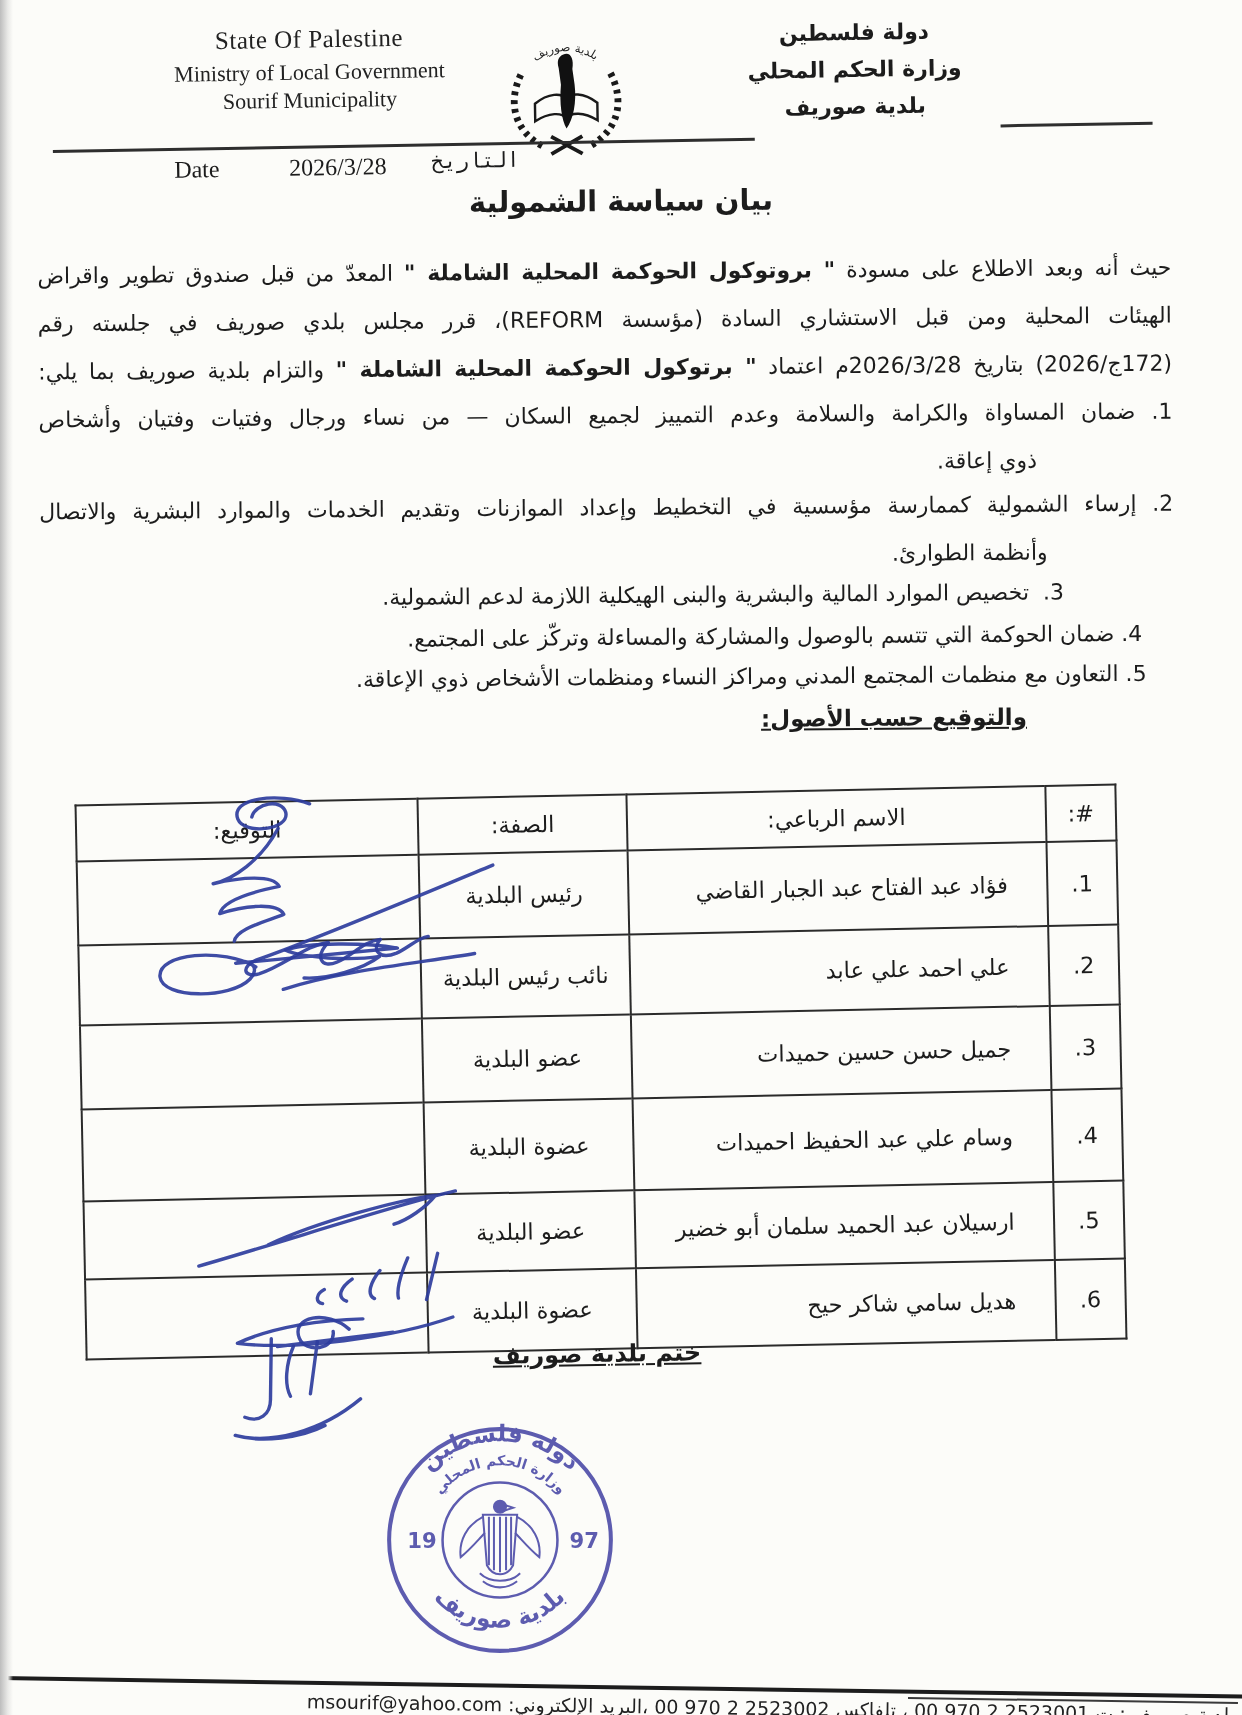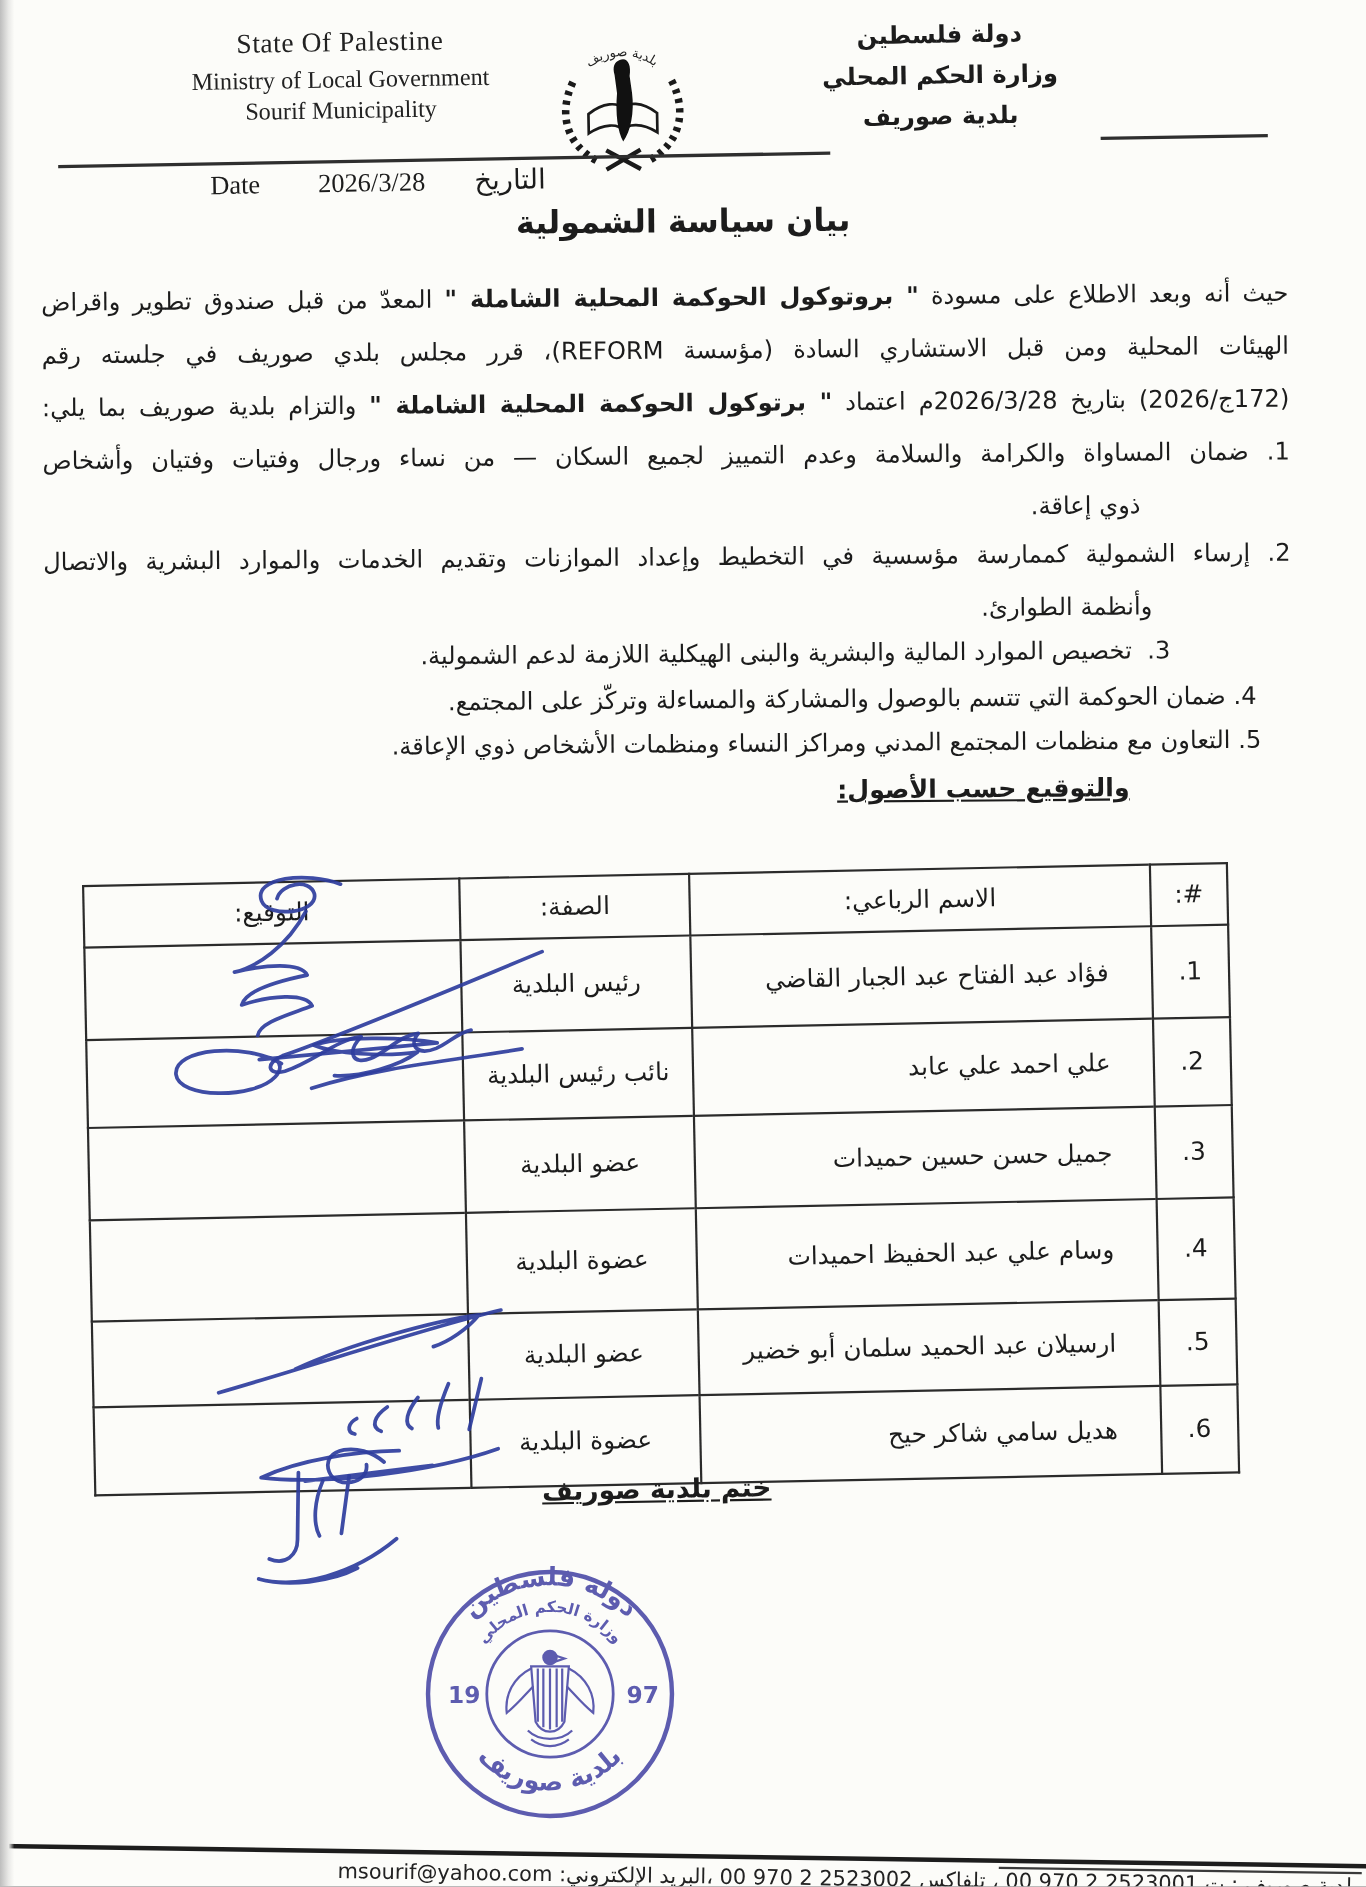--- a/index.html
+++ b/index.html
@@ -20,23 +20,23 @@
   .hdr-en .l1{font-size:25px;letter-spacing:.5px;}
   .hdr-en .l2{font-size:22px;margin-top:6px;}
   .hdr-en .l3{font-size:22px;margin-top:2px;}
   .hdr-ar{position:absolute;left:740px;top:18px;width:230px;text-align:center;
     direction:rtl;font-weight:bold;font-size:22px;line-height:37px;}
   .rule{position:absolute;background:#2e2e2e;height:2.5px;}
   .rule-left{left:52px;top:140px;width:702px;}
   .rule-right{left:1000px;top:131px;width:152px;}
   .date-row{position:absolute;top:146px;left:0;width:760px;height:40px;
     font-family:"Liberation Serif","DejaVu Serif",serif;font-size:24px;}
-  .date-row .d-en{position:absolute;left:190px;top:3px;font-family:Liberation Serif, serif;}
+  .date-row .d-en{position:absolute;left:173px;top:3px;font-family:Liberation Serif, serif;}
   .date-row .d-val{position:absolute;left:288px;top:3px;}
-  .date-row .d-ar{position:absolute;left:430px;top:0;font-family:Liberation Sans, sans-serif;font-size:25px;}
+  .date-row .d-ar{position:absolute;left:430px;top:0;font-family:Liberation Mono, monospace;font-size:21px;}
   .logo{position:absolute;left:488px;top:22px;width:156px;height:142px;}
   
   .title{position:absolute;left:0;top:184px;width:1242px;text-align:center;
     direction:rtl;font-weight:bold;font-size:29px;transform:rotate(-.5deg);}
   .body-wrap{position:absolute;left:42px;top:0;width:1134px;height:1715px;transform:rotate(-.45deg);}
   .bline{position:absolute;width:1134px;direction:rtl;font-size:22px;line-height:40px;
     text-align:right;white-space:nowrap;}
   .bline.just{white-space:normal;text-align:justify;text-align-last:justify;}
   .bline .b{font-weight:bold;}
   .t-l1{top:252px;} .t-l2{top:300px;} .t-l3{top:348px;}

